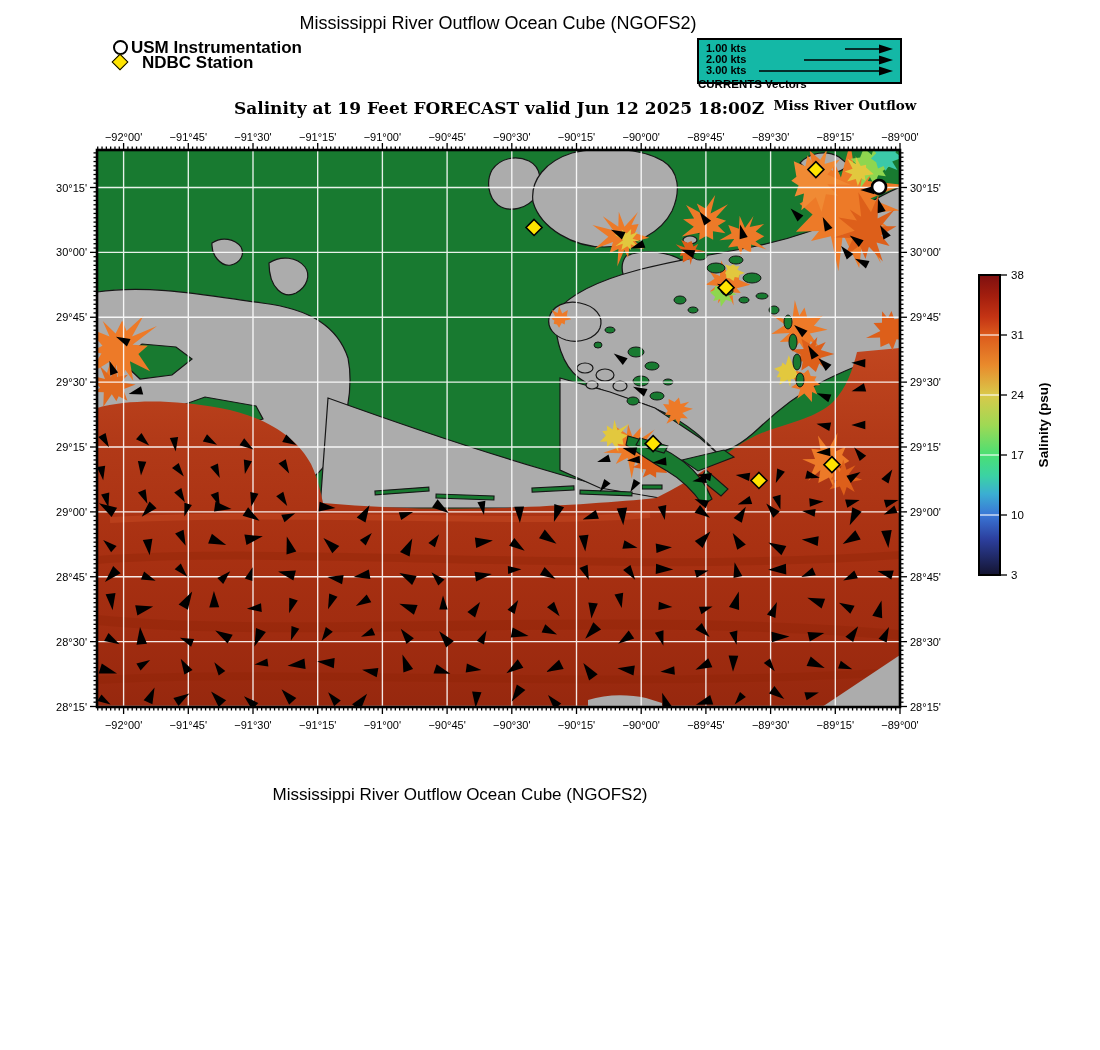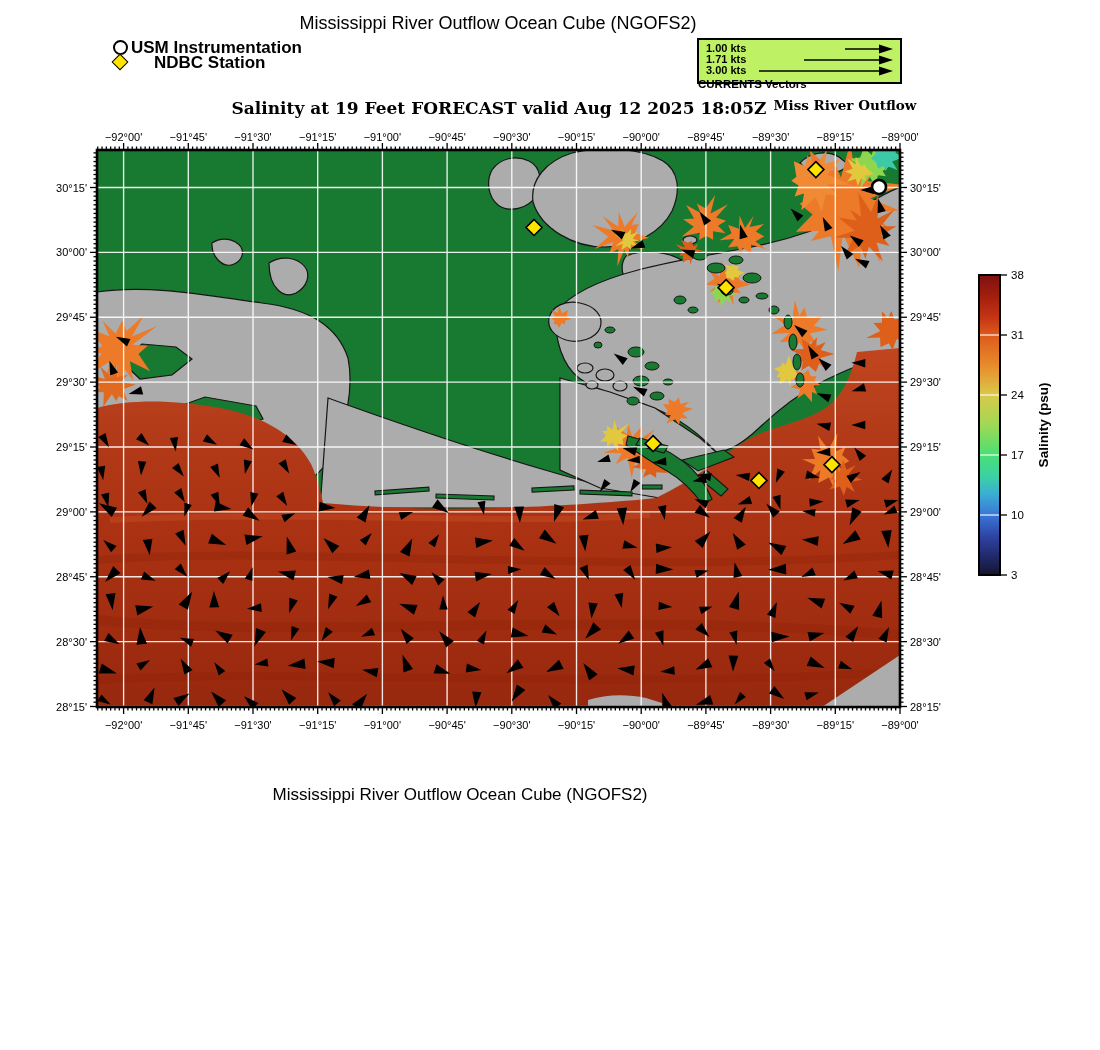--- a/index.html
+++ b/index.html
@@ -4,55 +4,55 @@
 <style>
   html,body{margin:0;padding:0;background:#ffffff;}
   body{width:1100px;height:1050px;position:relative;font-family:"Liberation Sans",sans-serif;color:#000;}
   .abs{position:absolute;}
   .title{font-weight:normal;font-size:18px;white-space:nowrap;transform:translateX(-50%);}
   .subtitle{font-family:"DejaVu Serif",serif;font-weight:bold;font-size:17px;white-space:nowrap;transform:translateX(-50%);}
   .region-label{font-family:"DejaVu Serif",serif;font-weight:bold;font-size:13.5px;white-space:nowrap;transform:translateX(-50%);}
   .leg-label{font-weight:bold;font-size:17px;white-space:nowrap;}
   .leg-circle{width:11px;height:11px;border:2.2px solid #000;border-radius:50%;background:#fff;}
   .leg-diamond{width:10px;height:10px;border:1.6px solid #000;background:#FFE400;transform:rotate(45deg);}
-  .vec-box{border:2px solid #000;background:#bef264;}
+  .vec-box{border:2px solid #000;background:#14b8a6;}
   .vec-label{font-weight:bold;font-size:11px;white-space:nowrap;}
   .vec-caption{font-weight:bold;font-size:11.5px;white-space:nowrap;}
   svg text{font-family:"Liberation Sans",sans-serif;}
 </style>
 </head>
 <body>
 
 <div class="abs title" style="left:498px;top:13px;">Mississippi River Outflow Ocean Cube (NGOFS2)</div>
 
 <div class="abs" style="left:113px;top:40px;">
     <div class="leg-circle"></div>
   </div>
 <div class="abs leg-label" style="left:131px;top:38px;">USM Instrumentation</div>
 <div class="abs" style="left:114px;top:56px;">
     <div class="leg-diamond"></div>
   </div>
-<div class="abs leg-label" style="left:131px;top:53px;padding-left:23px;">NDBC Station</div>
+<div class="abs leg-label" style="left:119px;top:53px;padding-left:23px;">NDBC Station</div>
 
 <div class="abs vec-box" style="left:697px;top:38px;width:201px;height:42px;">
   <div class="abs vec-label" style="left:7px;top:2px;">1.00 kts</div>
-  <div class="abs vec-label" style="left:7px;top:13px;">1.71 kts</div>
+  <div class="abs vec-label" style="left:7px;top:13px;">2.00 kts</div>
   <div class="abs vec-label" style="left:7px;top:24px;text-align:right;">3.00 kts</div>
   <svg class="abs" style="left:0;top:0;" width="199" height="42">
     <line x1="146" y1="9" x2="181" y2="9" stroke="#000" stroke-width="1.4"></line>
       <path d="M194,9 L180,4.6 L180,13.4 Z" fill="#000"></path>
     <line x1="105" y1="20" x2="181" y2="20" stroke="#000" stroke-width="1.4"></line>
       <path d="M194,20 L180,15.6 L180,24.4 Z" fill="#000"></path>
     <line x1="60" y1="31" x2="181" y2="31" stroke="#000" stroke-width="1.4"></line>
       <path d="M194,31 L180,26.6 L180,35.4 Z" fill="#000"></path>
   </svg>
 </div>
 <div class="abs vec-caption" style="left:698px;top:78px;">CURRENTS Vectors</div>
 
-<div class="abs subtitle" style="left:499px;top:98px;">Salinity at 19 Feet FORECAST valid Aug 12 2025 18:05Z</div>
+<div class="abs subtitle" style="left:499px;top:98px;">Salinity at 19 Feet FORECAST valid Jun 12 2025 18:00Z</div>
 <div class="abs region-label" style="left:845px;top:97px;">Miss River Outflow</div>
 
 <svg id="figure-svg" class="abs" style="left:0;top:0;" width="1100" height="770">
   <defs>
     <linearGradient id="redgrad" x1="0" y1="0" x2="0" y2="1">
       <stop offset="0%" stop-color="#C1461F"></stop>
         <stop offset="25%" stop-color="#B23A18"></stop>
       <stop offset="55%" stop-color="#A93112"></stop>
         <stop offset="80%" stop-color="#A02C10"></stop>
       <stop offset="100%" stop-color="#97280E"></stop>

